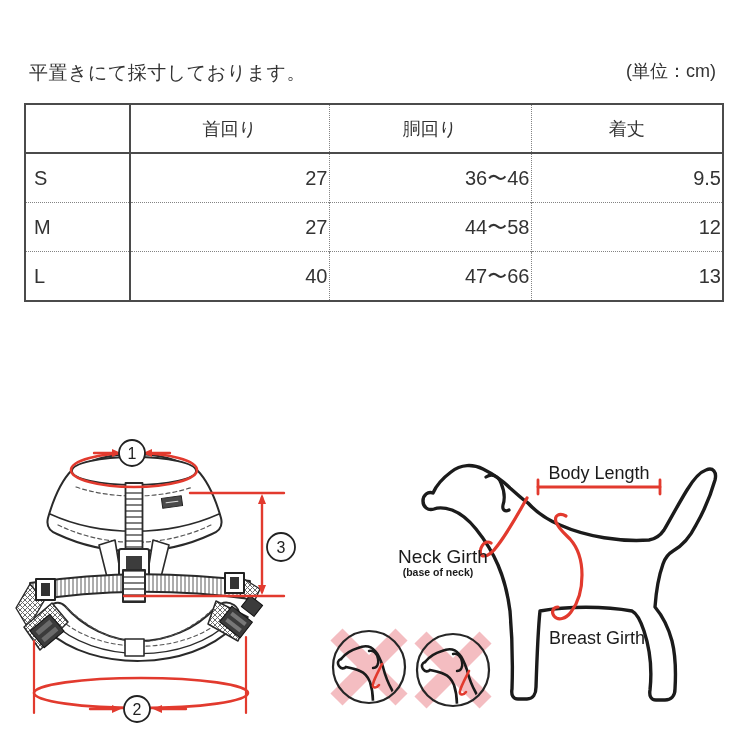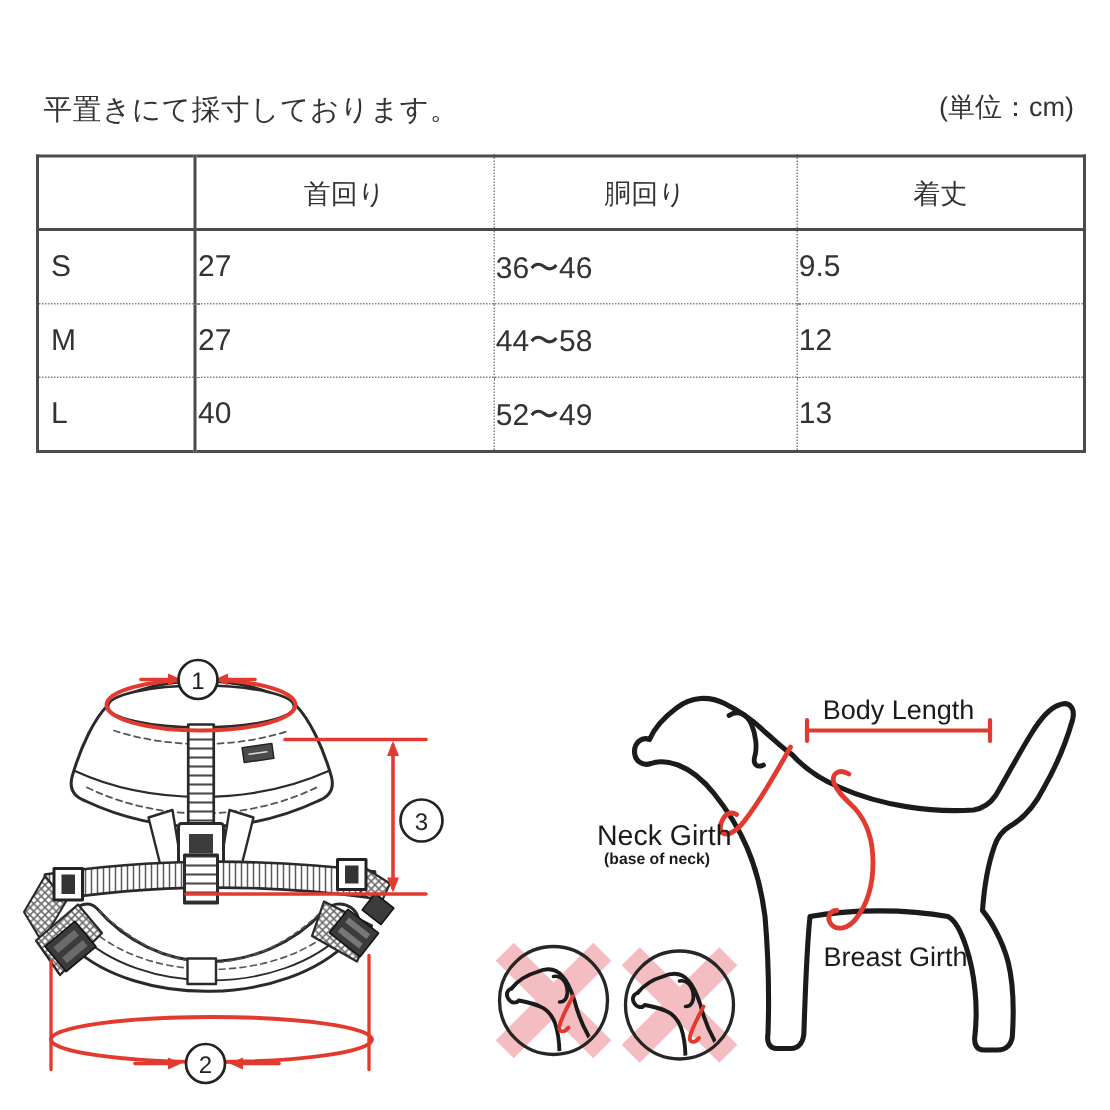--- a/index.html
+++ b/index.html
@@ -13,21 +13,21 @@
 
   table.size-table {
     position:absolute; left:24px; top:103px; width:698px;
     border-collapse:collapse; table-layout:fixed;
     border:2px solid #4b4b4b; font-size:20px;padding-left:20px;
   }
   .size-table th {
     font-weight:normal; font-size:18px; height:45px;
     border-bottom:2px solid #4b4b4b; text-align:center;
   }
-  .size-table td { height:46px; text-align:left; }
+  .size-table td { height:46px; text-align:right; }
   .size-table tbody td { border-top:1px dotted #838383; }
   .size-table .size-col {
     text-align:left; padding-left:8px;
     border-right:2px solid #4b4b4b; font-size:20px;
   }
   .size-table .dot-r { border-right:1px dotted #838383; }
 
   .diagram-svg { position:absolute; left:0; top:420px; }
   svg text { font-family:"Liberation Sans","DejaVu Sans",sans-serif; }
 </style>
@@ -61,21 +61,21 @@
     </tr>
     <tr>
       <td class="size-col">M</td>
       <td class="dot-r">27</td>
       <td class="dot-r">44〜58</td>
       <td>12</td>
     </tr>
     <tr>
       <td class="size-col">L</td>
       <td class="dot-r">40</td>
-      <td class="dot-r">52〜49</td>
+      <td class="dot-r">47〜66</td>
       <td>13</td>
     </tr>
   </tbody>
 </table>
 
 <svg class="diagram-svg" width="740" height="320" viewBox="0 420 740 320">
   <defs>
     <pattern id="rungs" width="6" height="6" patternUnits="userSpaceOnUse">
       <rect width="6" height="6" fill="#ffffff"></rect>
       <line x1="0" y1="1" x2="6" y2="1" stroke="#4a4a4a" stroke-width="1.4"></line>

